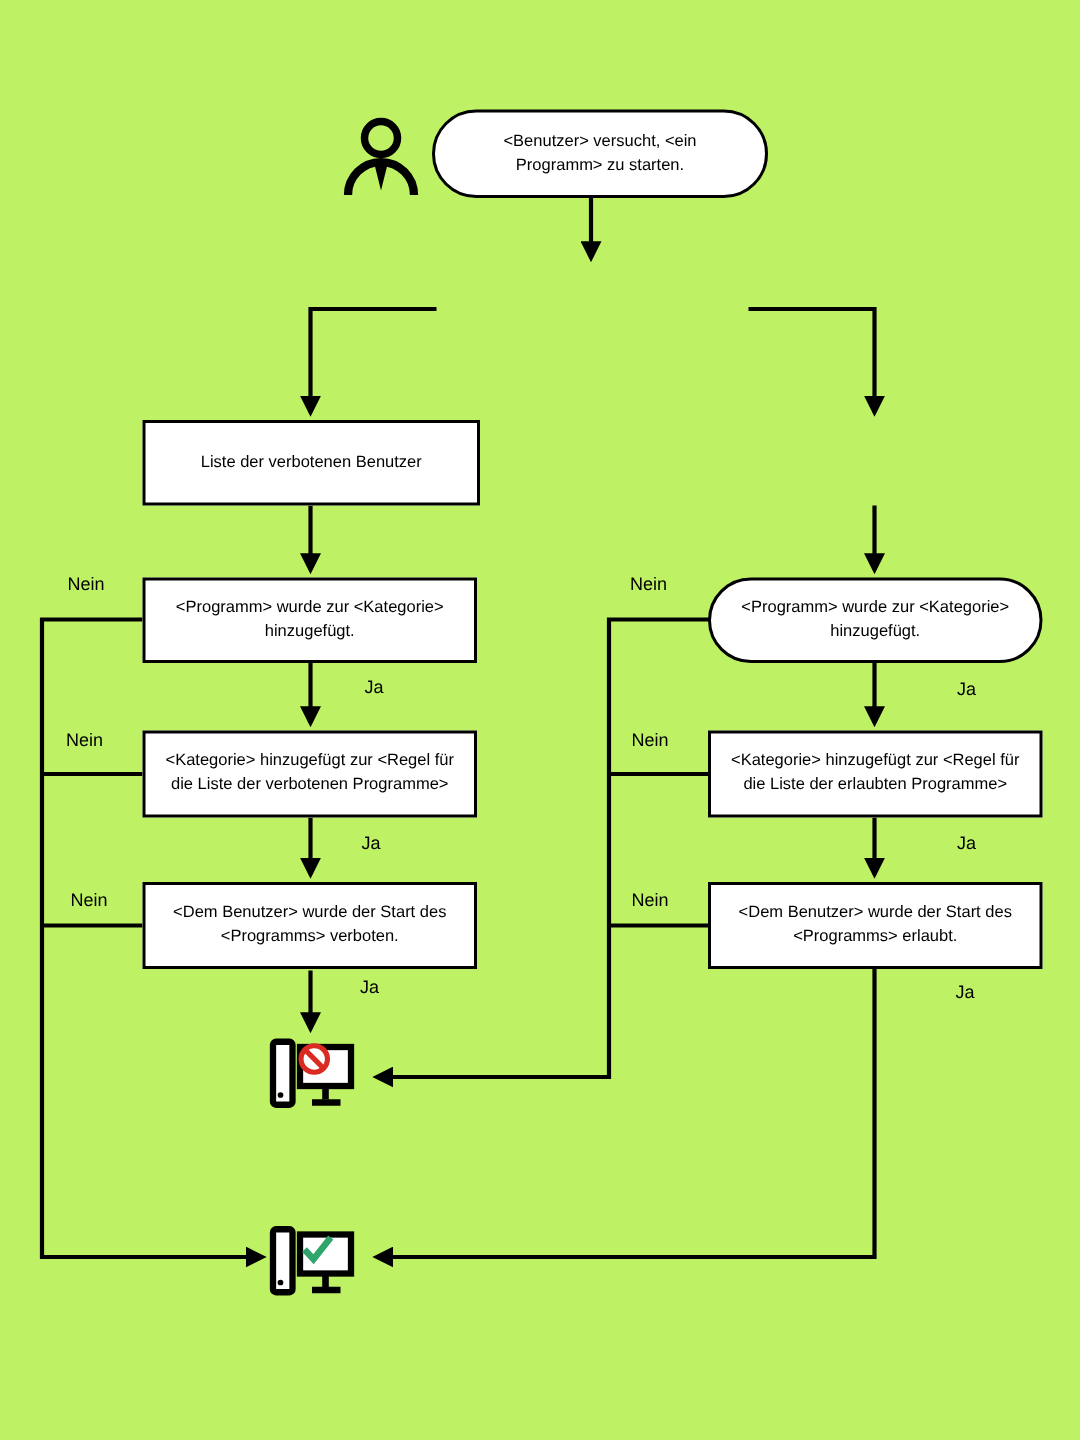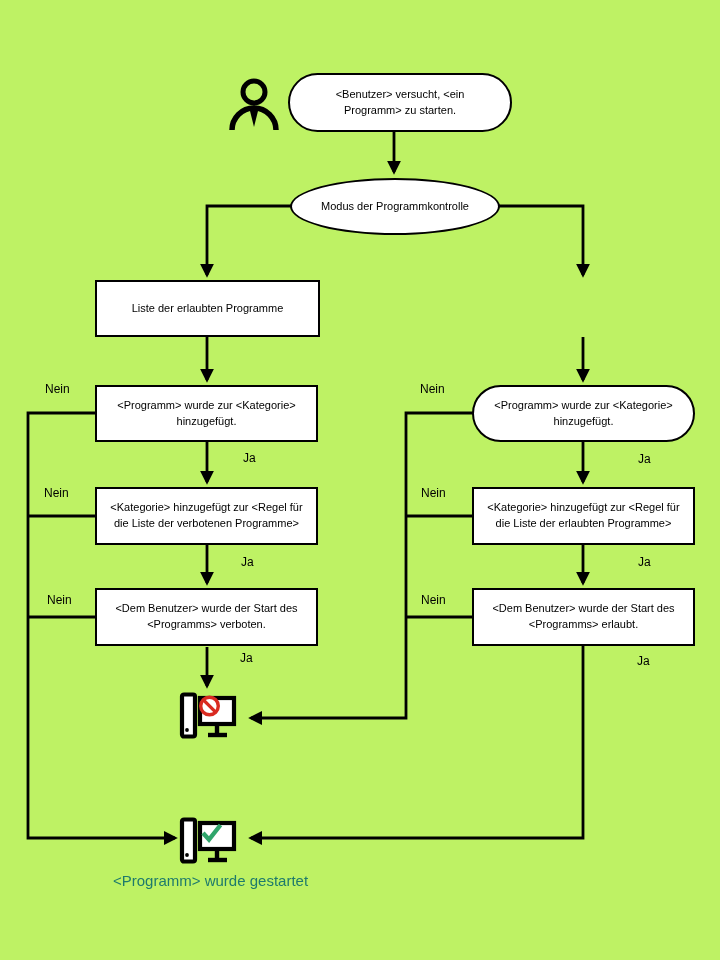--- a/index.html
+++ b/index.html
@@ -55,23 +55,22 @@
 
   <svg class="icon" style="left:227px;top:77px;width:54px;height:54px" viewBox="0 0 54 54">
     <circle cx="27" cy="15" r="11" fill="none" stroke="#000" stroke-width="5"></circle>
     <path d="M5,53 A22,22 0 0 1 49,53" fill="none" stroke="#000" stroke-width="5.5"></path>
     <path d="M27,28 L31,34 L27,50 L23,34 Z" fill="#000"></path>
   </svg>
 
   <div class="node stadium" style="left:288px;top:73px;width:224px;height:59px">&lt;Benutzer&gt; versucht, &lt;ein
 Programm&gt;  zu starten.</div>
 
-  <div class="node ellipse" style="left:290px;top:178px;width:210px;height:57px">Modus der Programmkontrolle</div>
 
-  <div class="node" style="left:95px;top:280px;width:225px;height:57px">Liste der erlaubten Programme</div>
+  <div class="node" style="left:95px;top:280px;width:225px;height:57px">Liste der verbotenen Benutzer</div>
 
 
   <div class="node" style="left:95px;top:385px;width:223px;height:57px">&lt;Programm&gt;  wurde zur &lt;Kategorie&gt;
 hinzugefügt.</div>
 
   <div class="node stadium" style="left:472px;top:385px;width:223px;height:57px">&lt;Programm&gt;  wurde zur &lt;Kategorie&gt;
 hinzugefügt.</div>
 
   <div class="node" style="left:95px;top:487px;width:223px;height:58px">&lt;Kategorie&gt; hinzugefügt zur &lt;Regel  für
 die Liste der verbotenen Programme&gt;</div>
@@ -113,15 +112,14 @@
 
   <svg class="icon" style="left:179px;top:815px;width:60px;height:54px" viewBox="0 0 60 54">
     <rect x="3" y="4.5" width="13" height="42" rx="2" fill="#fff" stroke="#000" stroke-width="4.2"></rect>
     <circle cx="8" cy="40" r="1.9" fill="#000"></circle>
     <rect x="21" y="8" width="34" height="26" fill="#fff" stroke="#000" stroke-width="4.2"></rect>
     <line x1="38" y1="34" x2="38" y2="43" stroke="#000" stroke-width="4.4"></line>
     <line x1="29" y1="45" x2="48" y2="45" stroke="#000" stroke-width="4.4"></line>
     <path d="M24,18 L30,24.5 L41.5,10" fill="none" stroke="#2fa56b" stroke-width="4.4"></path>
   </svg>
 
-  <div class="caption caption-started" style="left:113px;top:872px">&lt;Programm&gt; wurde gestartet</div>
 
 </div>
 
 </body></html>

